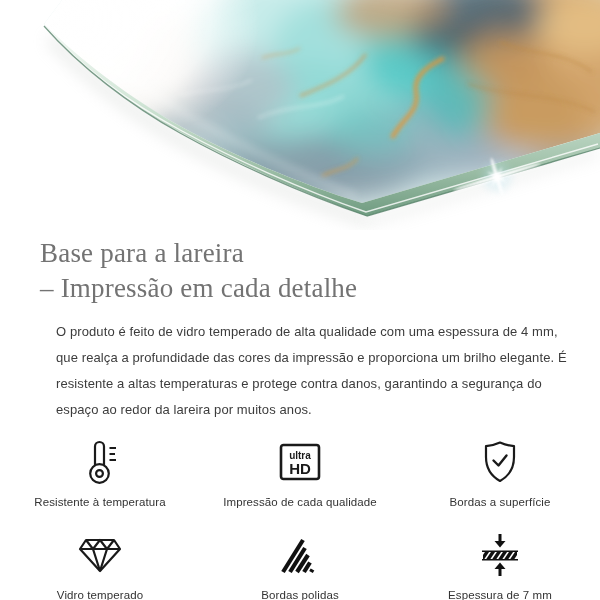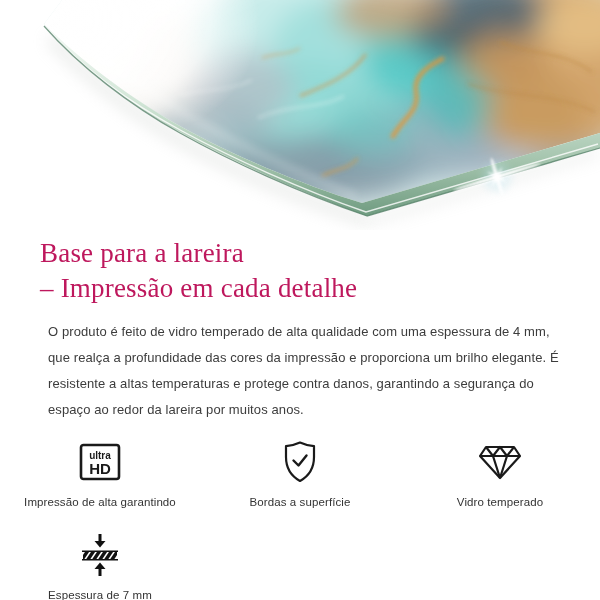--- a/index.html
+++ b/index.html
@@ -4,25 +4,25 @@
 <style>
   html,body{margin:0;padding:0;}
   body{
     width:600px;height:600px;background:#ffffff;overflow:hidden;
     font-family:"Liberation Sans", sans-serif;color:#2e2e2e;
   }
   .hero{width:600px;height:230px;position:relative;background:#ffffff;}
   .hero svg{display:block;}
   .content{padding:6px 30px 0 40px;}
   .heading{
-    font-family:"Liberation Serif", serif;font-weight:400;color:#be185d;
+    font-family:"Liberation Serif", serif;font-weight:400;color:#737373;
     font-size:27px;line-height:35px;margin:0;letter-spacing:0.2px;
   }
   .desc{
-    margin:13px 0 0 8px;max-width:537px;font-size:13px;line-height:26px;
+    margin:13px 0 0 16px;max-width:537px;font-size:13px;line-height:26px;
     color:#3c3c3c;letter-spacing:0.1px;
   }
   .features{
     display:grid;grid-template-columns:repeat(3,1fr);
     margin-top:14px;row-gap:22px;
   }
   .feature{display:flex;flex-direction:column;align-items:center;}
   .feature .icon-box{height:50px;display:flex;align-items:center;justify-content:center;text-align:center;}
   .feature .label{margin-top:9px;font-size:11.5px;color:#333333;letter-spacing:0.1px;}
   .ico{stroke:#1a1a1a;fill:none;stroke-width:2.2;}
@@ -136,30 +136,41 @@
 <div class="content">
   <h1 class="heading">
     <span>Base para a lareira</span><br>
     <span>– Impressão em cada detalhe</span>
   </h1>
   <p class="desc">O produto é feito de vidro temperado de alta qualidade com uma espessura de 4 mm, que realça a profundidade das cores da impressão e proporciona um brilho elegante. É resistente a altas temperaturas e protege contra danos, garantindo a segurança do espaço ao redor da lareira por muitos anos.</p>
 </div>
 
 <div class="features">
 
+  <div class="feature">
+    <div class="icon-box">
+      <svg width="44" height="48" viewBox="0 0 44 48" class="ico">
+        <circle cx="21.5" cy="35.5" r="9.3"></circle>
+        <circle cx="21.5" cy="35.5" r="3.4"></circle>
+        <path d="M17,27.5 L17,8.5 A4.5,4.5 0 0 1 26,8.5 L26,27.5"></path>
+        <path d="M31.5,10 H38 M31.5,16 H37 M31.5,22 H38" stroke-width="2"></path>
+      </svg>
+    </div>
+    <div class="label">Resistente à temperatura</div>
+  </div>
 
   <div class="feature">
     <div class="icon-box">
       <svg width="42" height="38" viewBox="0 0 42 38">
         <rect x="2" y="2" width="38" height="34" rx="2.5" fill="none" stroke="#1a1a1a" stroke-width="2.6"></rect>
         <text x="21" y="15.5" text-anchor="middle" font-family="Liberation Sans, sans-serif" font-size="10" font-weight="700" fill="#1a1a1a">ultra</text>
         <text x="21" y="31" text-anchor="middle" font-family="Liberation Sans, sans-serif" font-size="15" font-weight="700" fill="#1a1a1a">HD</text>
       </svg>
     </div>
-    <div class="label">Impressão de alta garantindo</div>
+    <div class="label">Impressão de cada qualidade</div>
   </div>
 
   <div class="feature">
     <div class="icon-box">
       <svg width="44" height="48" viewBox="0 0 44 48" class="ico" stroke-linejoin="round">
         <path d="M22,4.5 C27,6.8 31.5,7.8 36,8.2 L36,19 C36,31 30,38.5 22,43 C14,38.5 8,31 8,19 L8,8.2 C12.5,7.8 17,6.8 22,4.5 Z"></path>
         <path d="M15.5,22.5 L20.5,27.5 L28.5,17.5" stroke-width="2.4" stroke-linecap="round"></path>
       </svg>
     </div>
     <div class="label">Bordas a superfície</div>
@@ -170,20 +181,34 @@
       <svg width="48" height="42" viewBox="0 0 48 42" class="ico" stroke-linejoin="round" stroke-width="2">
         <path d="M10,6 L38,6 L44,15 L24,37 L4,15 Z"></path>
         <path d="M4,15 H44"></path>
         <path d="M10,6 L17,15 L24,6 L31,15 L38,6"></path>
         <path d="M24,37 L17,15 M24,37 L31,15"></path>
       </svg>
     </div>
     <div class="label">Vidro temperado</div>
   </div>
 
+  <div class="feature">
+    <div class="icon-box">
+      <svg width="44" height="42" viewBox="0 0 44 42">
+        <g stroke="#111111" stroke-width="4.2" fill="none">
+          <path d="M5,38 L25,6"></path>
+          <path d="M12,38 L27,14"></path>
+          <path d="M19,38 L30,21"></path>
+          <path d="M26,38 L32,28.5"></path>
+          <path d="M33,38 L34.5,35.5"></path>
+        </g>
+      </svg>
+    </div>
+    <div class="label">Bordas polidas</div>
+  </div>
 
   <div class="feature">
     <div class="icon-box">
       <svg width="46" height="46" viewBox="0 0 46 46">
         <defs>
           <clipPath id="barClip">
               <rect x="6" y="20" width="34" height="7"></rect>
             </clipPath>
         </defs>
 

